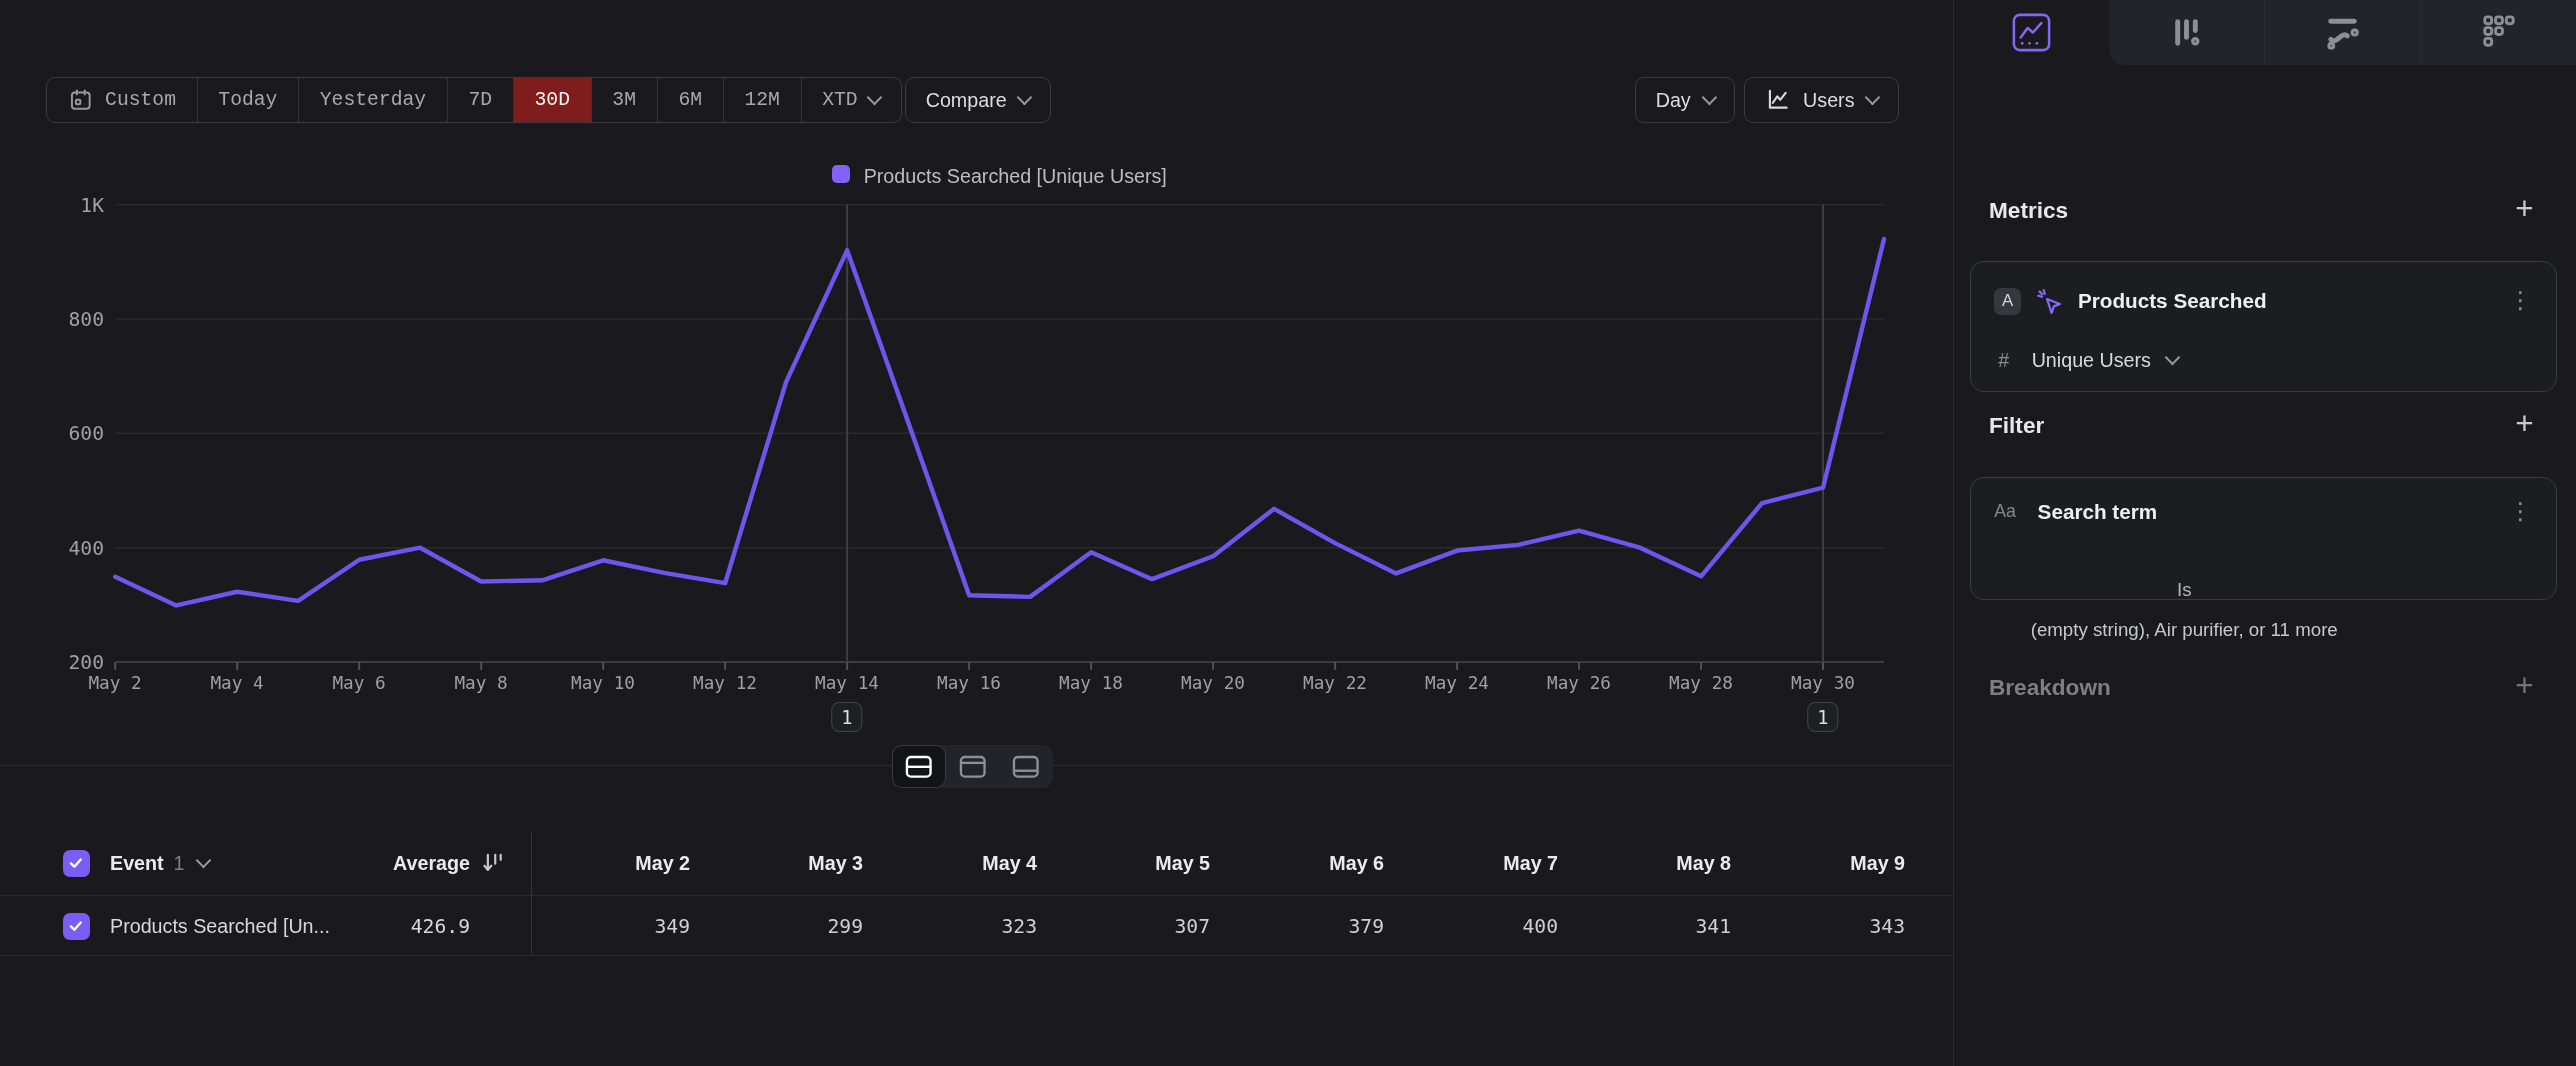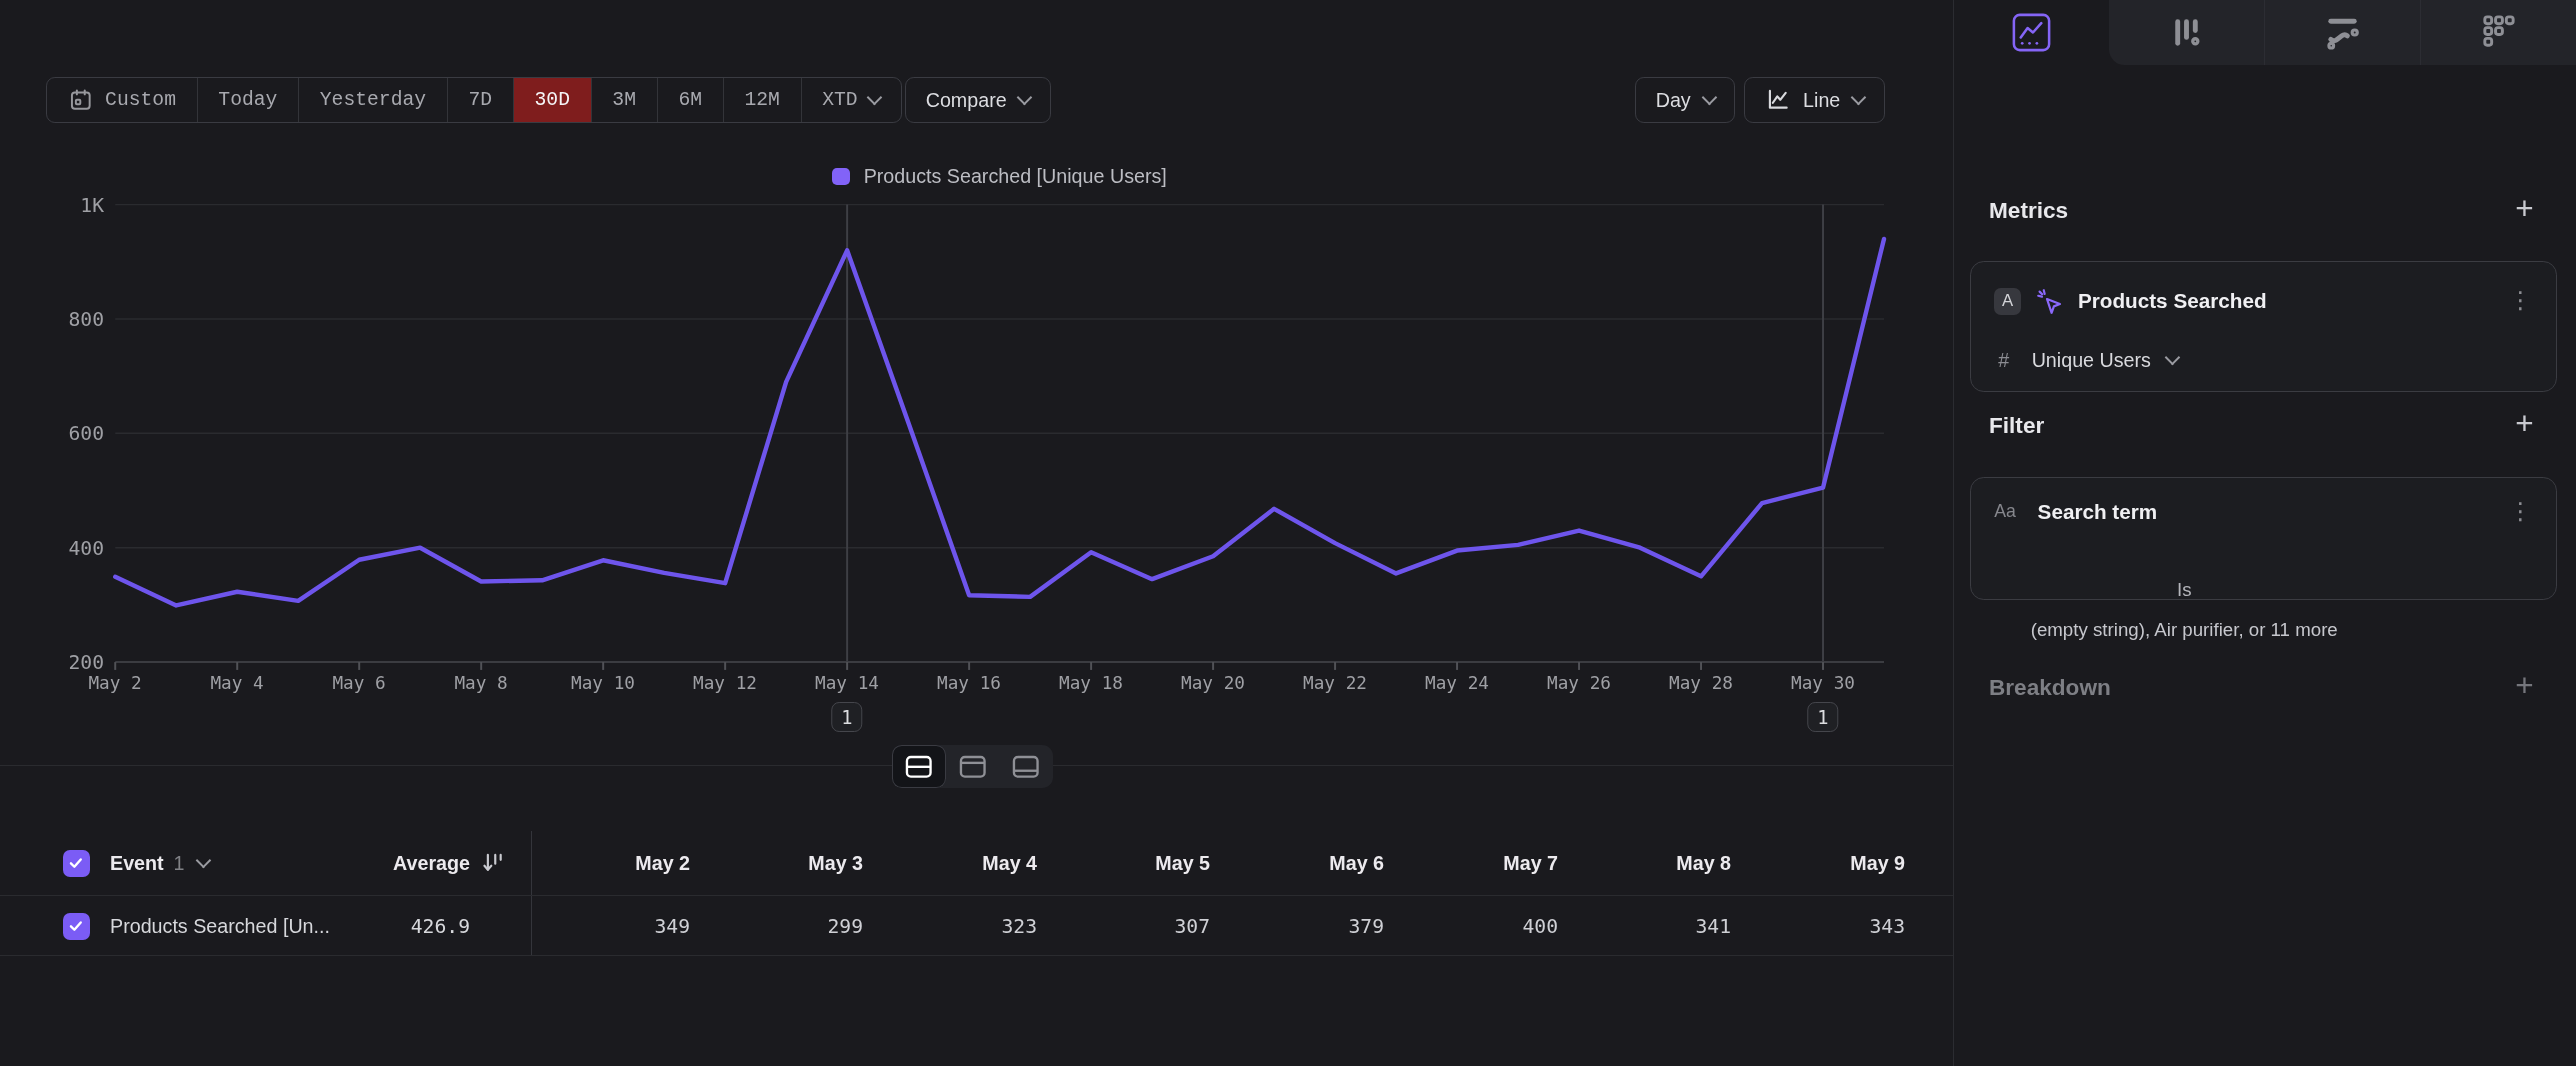--- a/index.html
+++ b/index.html
@@ -17,21 +17,21 @@
        border-right:1px solid #333439;cursor:pointer;white-space:nowrap;}
   .seg:last-child{border-right:none;}
   .seg.selected{background:#7f1d1d;color:#f5f5f7;}
   .btn{position:absolute;top:77px;height:46px;display:flex;align-items:center;gap:12.8px;
        padding:0 19.7px;border:1px solid #3a3b42;border-radius:8.9px;box-sizing:border-box;
        font-size:19.7px;color:#dcdde1;cursor:pointer;white-space:nowrap;}
   .chev{width:8.9px;height:8.9px;border-right:2px solid #9a9ba1;border-bottom:2px solid #9a9ba1;
         transform:rotate(45deg);margin-top:-5.9px;flex:none;}
 
   
-  .legend{position:absolute;left:115px;top:165px;width:1769px;display:flex;align-items:center;
+  .legend{position:absolute;left:115px;top:165px;width:1769px;display:flex;align-items:flex-start;
           justify-content:center;gap:13.8px;font-size:19.7px;color:#bcbdc3;}
   .legend-sq{width:17.7px;height:17.7px;border-radius:4.9px;flex:none;}
 
   
   .ylab{position:absolute;transform:translate(-100%,-50%);font-size:19.7px;color:#9fa0a5;}
   .xlab{position:absolute;transform:translateX(-50%);top:673px;font-size:17.7px;color:#9fa0a5;white-space:nowrap;}
   .ann-badge{position:absolute;transform:translateX(-50%);top:702px;height:26.6px;min-width:15.7px;
              padding:1px 6.9px 0 6.9px;border:1px solid #45464c;border-radius:7.9px;background:#1f2024;
              color:#dcdde0;font-size:18.7px;display:flex;align-items:center;justify-content:center;cursor:pointer;}
 
@@ -140,21 +140,21 @@
       <span class="chev"></span>
     </div>
 
     <div class="btn" style="left:1744px;">
       <span>
         <svg width="25.6" height="25.6" viewBox="0 0 26 26" fill="none" stroke="#d8d9dd" stroke-width="2.2" stroke-linecap="round" stroke-linejoin="round">
           <path d="M5 4 v17 h17"></path>
             <path d="M8 16 l4.5-6.5 3 3.5 5.5-7"></path>
         </svg>
       </span>
-      <span>Line</span>
+      <span>Users</span>
       <span class="chev"></span>
     </div>
 
     <div class="legend">
       <span class="legend-sq" id="legend-sq" style="background: rgb(130, 99, 248);"></span>
       <span>Products Searched [Unique Users]</span>
     </div>
 
     <svg id="chart-svg" width="1953" height="787" style="position:absolute;left:0;top:0;" viewBox="0 0 1985 800">
         <line x1="117" x2="1915" y1="556.75" y2="556.75" stroke="#2a2b2f" stroke-width="1.5"></line>

